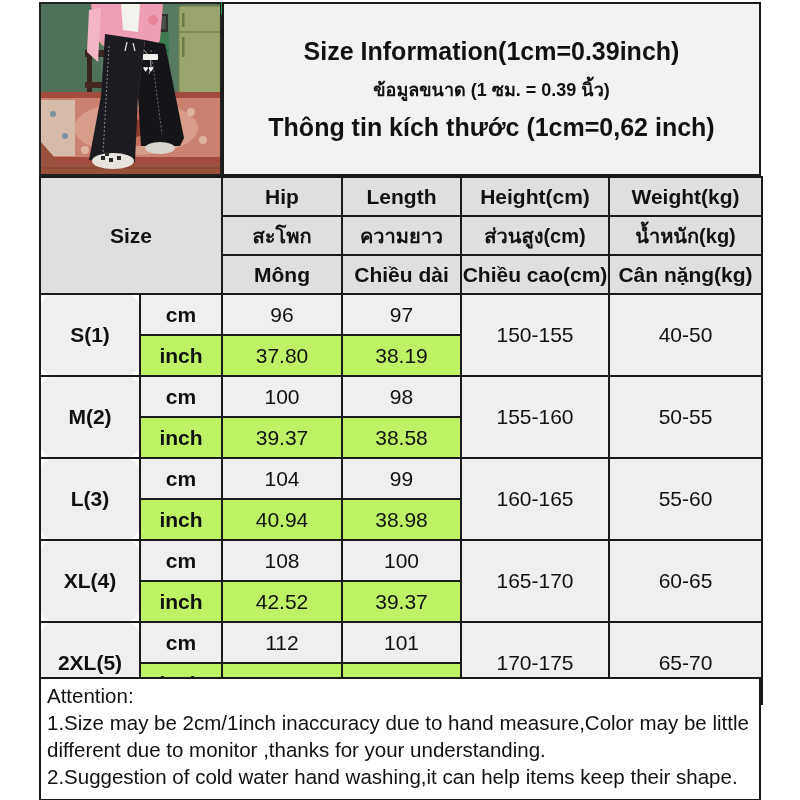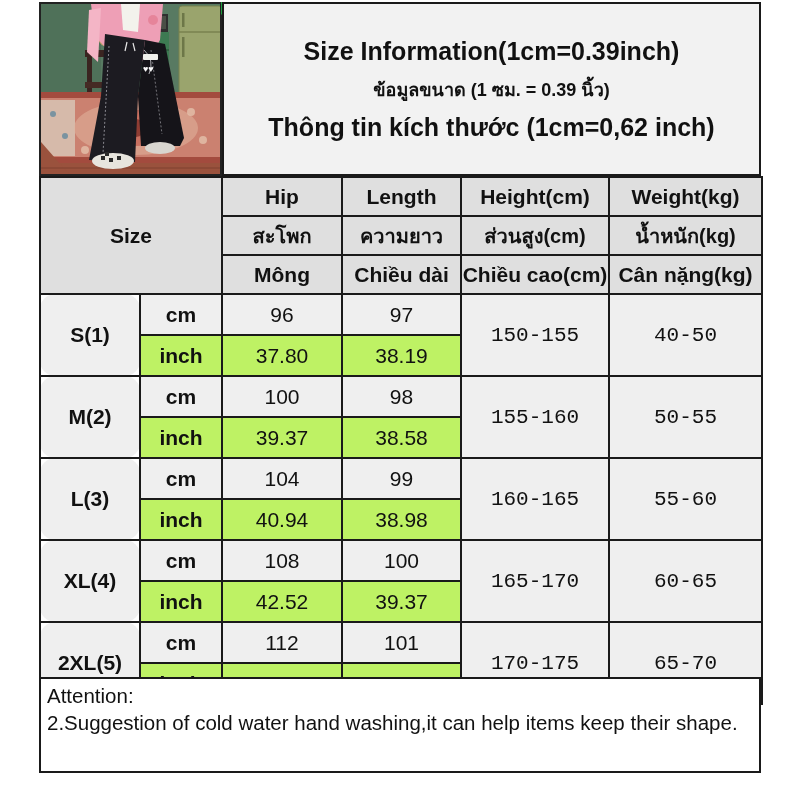--- a/index.html
+++ b/index.html
@@ -37,24 +37,24 @@
   }
   tr.hdr-row td { height:37px; background:#dfdfdf; font-weight:bold; font-size:21px; }
   tr.hdr-row.th-row td { font-size:20px; }
   td.size-head { background:#dfdfdf; font-size:36px; font-weight:bold; }
   tr.cm-row td, tr.inch-row td { height:39px; font-size:21px; }
   tr.cm-row td { background:#efefef; }
   tr.inch-row td { background:#bef264; }
   td.size-name { background:#dcdcdc; font-weight:bold; font-size:22px;border-radius:15px; }
   td.unit-cell { font-weight:bold; }
   td.value-cell { font-weight:normal;margin-left:44px; }
-  td.range-cell { background:#fdfdfd; font-weight:normal;font-family:Liberation Mono, monospace; }
+  td.range-cell { background:#fdfdfd; font-weight:normal; }
   
   .attention {
-    position:absolute; left:39px; top:677px; width:722px; height:96px;
+    position:absolute; left:39px; top:677px; width:722px; height:124px;
     border:2px solid #1a1a1a; box-sizing:border-box; background:#ffffff;
     padding:3px 6px; font-size:20.5px; line-height:27px; text-align:left;
   }
 </style>
 </head>
 <body>
 
 <div class="page">
 
   <div class="photo">
@@ -236,16 +236,17 @@
       <tr class="inch-row">
         <td class="unit-cell">inch</td>
         <td class="value-cell">44.09</td>
         <td class="value-cell">39.76</td>
       </tr>
     </tbody>
   </table>
 
   <div class="attention">
     <div>Attention:</div>
+    <div>1.Size may be 2cm/1inch inaccuracy due to hand measure,Color may be little different due to monitor ,thanks for your understanding.</div>
     <div>2.Suggestion of cold water hand washing,it can help items keep their shape.</div>
   </div>
 
 </div>
 
 </body></html>

